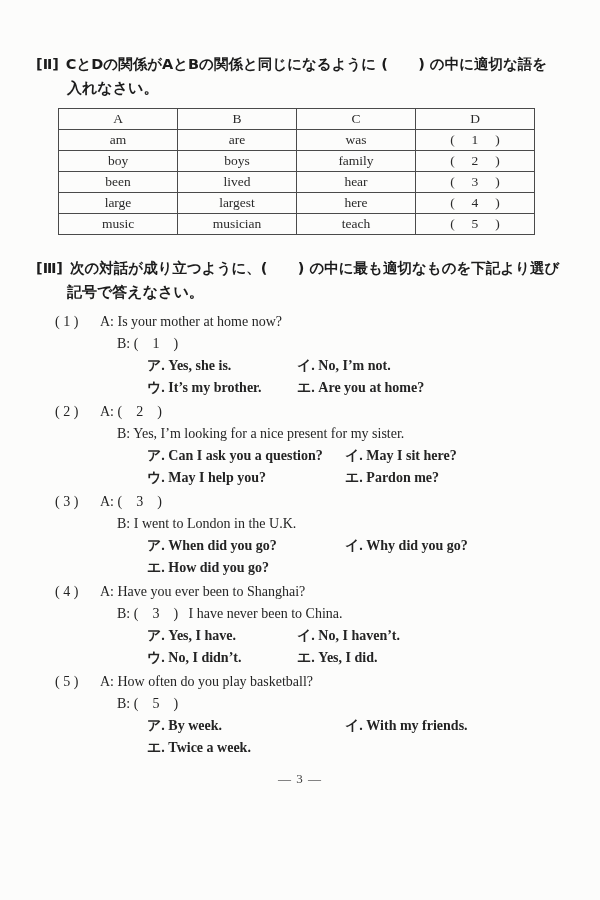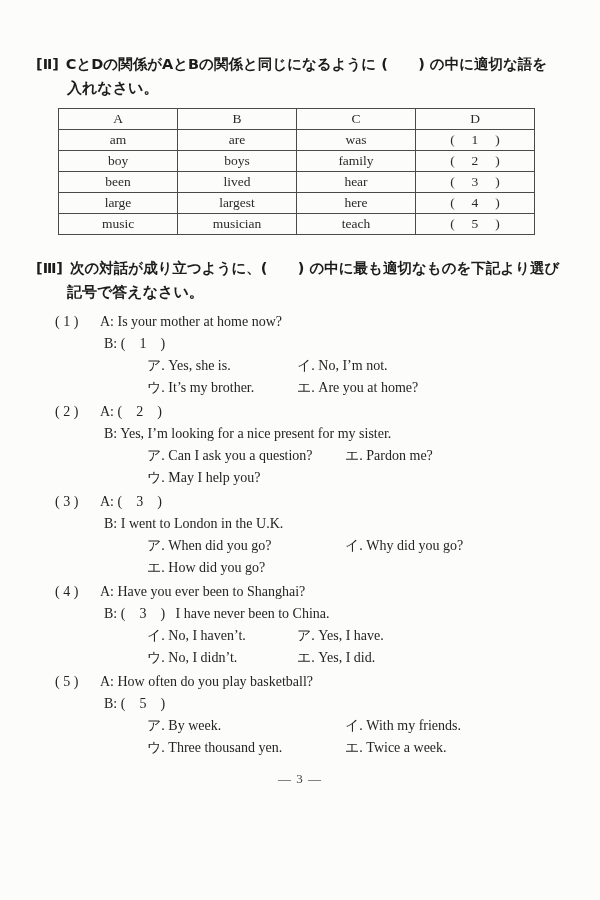--- a/index.html
+++ b/index.html
@@ -59,29 +59,29 @@
   .sec3 { margin-top: 24px; }
   .questions {
     margin-top: 9px;
     margin-left: 55px;
     font-size: 14px;
     color: #242424;
   }
   .question { margin-bottom: 2px; }
   .q-line { display: flex; line-height: 22px; white-space: pre; }
   .q-num { width: 45px; flex: 0 0 45px; }
-  .b-line { margin-left: 49px; }
+  .b-line { margin-left: 62px; }
   .opts {
     margin-left: 92px;
     display: grid;
     line-height: 22px;
     white-space: pre;
   }
-  .opts.narrow { grid-template-columns: 150px auto; }
-  .opts.wide   { grid-template-columns: 198px auto; }
+  .opts.narrow { grid-template-columns: 150px auto; font-weight: bold; }
+  .opts.wide   { grid-template-columns: 198px auto; font-weight: bold; }
   .page-num {
     text-align: center;
     margin-top: 12px;
     font-size: 13px;
     letter-spacing: 1px;
     color: #3c3c3c;
   }
 </style>
 </head>
 <body>
@@ -167,22 +167,23 @@
       <div class="question">
         <div class="q-line">
           <span class="q-num">( 2 )</span>
           <span>A: (    2    )</span>
         </div>
         <div class="q-line b-line">
           <span>B: Yes, I’m looking for a nice present for my sister.</span>
         </div>
         <div class="opts wide">
           <span>ア. Can I ask you a question?</span>
+          <span>イ. May I sit here?</span>
+          <span>ウ. May I help you?</span>
           <span>エ. Pardon me?</span>
-          <span>ウ. May I help you?</span>
         </div>
       </div>
 
       <div class="question">
         <div class="q-line">
           <span class="q-num">( 3 )</span>
           <span>A: (    3    )</span>
         </div>
         <div class="q-line b-line">
           <span>B: I went to London in the U.K.</span>
@@ -196,39 +197,38 @@
 
       <div class="question">
         <div class="q-line">
           <span class="q-num">( 4 )</span>
           <span>A: Have you ever been to Shanghai?</span>
         </div>
         <div class="q-line b-line">
           <span>B: (    3    )   I have never been to China.</span>
         </div>
         <div class="opts narrow">
+          <span>ア. Yes, I have.</span>
           <span>イ. No, I haven’t.</span>
-          <span>ア. Yes, I have.</span>
           <span>ウ. No, I didn’t.</span>
           <span>エ. Yes, I did.</span>
         </div>
       </div>
 
       <div class="question">
         <div class="q-line">
           <span class="q-num">( 5 )</span>
           <span>A: How often do you play basketball?</span>
         </div>
         <div class="q-line b-line">
           <span>B: (    5    )</span>
         </div>
         <div class="opts wide">
           <span>ア. By week.</span>
           <span>イ. With my friends.</span>
-          <span>ウ. Three thousand yen.</span>
           <span>エ. Twice a week.</span>
         </div>
       </div>
 
     </div>
   </div>
 
   <div class="page-num">— 3 —</div>
 
 </div>

